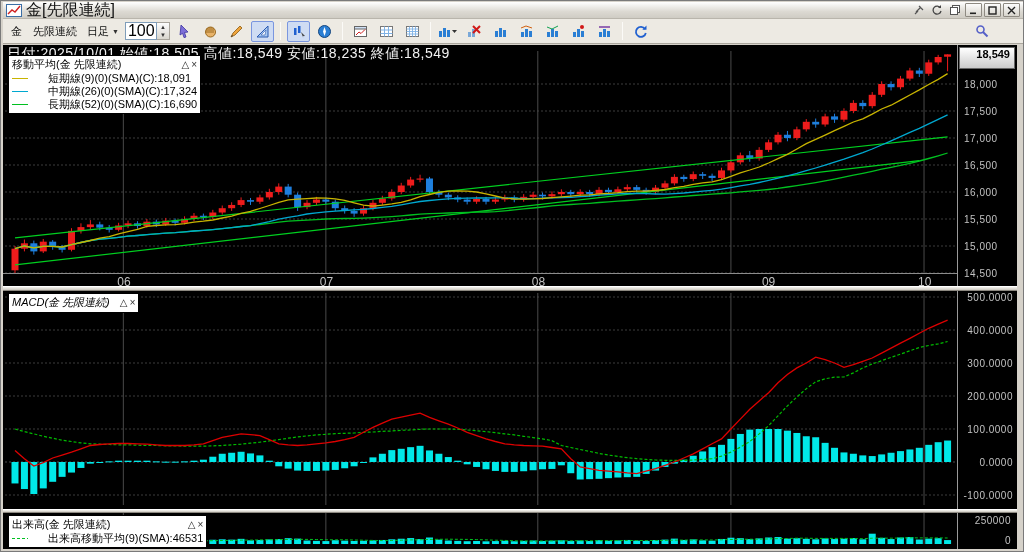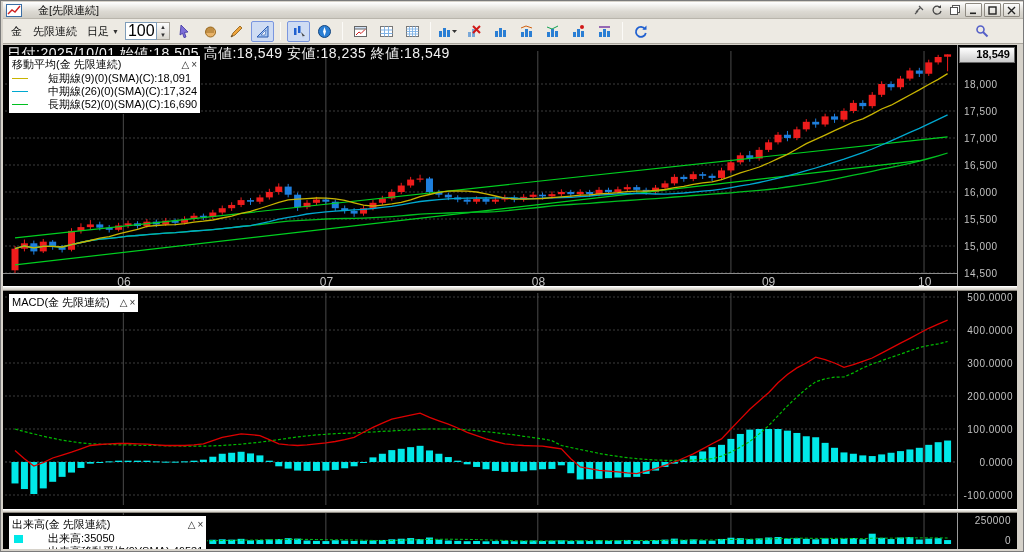--- a/index.html
+++ b/index.html
@@ -2,21 +2,21 @@
 <html><head>
 <meta charset="utf-8">
 <style>
   html,body{margin:0;padding:0;background:#888;}
   *{box-sizing:border-box;font-family:"Liberation Sans","DejaVu Sans",sans-serif;}
   .window{position:relative;width:1024px;height:552px;background:#d6d2ca;border:1px solid #7a7a7a;overflow:hidden;}
   
   .titlebar{position:absolute;left:2px;top:1px;width:1020px;height:17px;
     background:linear-gradient(#ffffff,#dcd9d2 60%,#cfccc4);display:flex;align-items:center;padding:0 3px;border-bottom:1px solid #b9b5ac;}
   .titlebar .app-ic{width:16px;height:13px;margin-right:4px;}
-  .titlebar .ttl{font-size:11px;color:#111;margin-left:12px;}
+  .titlebar .ttl{font-size:16px;color:#111;}
   .tb-right{margin-left:auto;display:flex;align-items:center;gap:2px;}
   .tbtn{width:16px;height:14px;display:flex;align-items:center;justify-content:center;}
   .winbtn{width:17px;height:14px;background:linear-gradient(#fcfcfc,#d8d5cd);border:1px solid #8e8a82;display:flex;align-items:center;justify-content:center;font-size:9px;color:#222;border-radius:1px;}
   
   .toolbar{position:absolute;left:2px;top:18px;width:1020px;height:25px;background:#edeae3;border-bottom:1px solid #aaa69d;display:flex;align-items:center;padding:0 4px;gap:3px;}
   .tlabel{font-size:11px;color:#111;padding:0 4px;white-space:nowrap;}
   .tdrop{font-size:11px;color:#111;padding:1px 3px;display:flex;align-items:center;gap:3px;}
   .tdrop .car{font-size:7px;color:#333;}
   .spin{display:flex;align-items:stretch;height:18px;}
   .spin input{width:32px;height:18px;border:1px solid #7f9db9;font-size:16px;padding:0 2px;background:#fff;color:#000;}
@@ -28,27 +28,27 @@
   .tool-right{margin-left:auto;margin-right:26px;}
   
   .content{position:absolute;left:2px;top:44px;width:1014px;height:504px;background:#000;}
   .panel{position:absolute;left:0;width:1014px;overflow:hidden;background:#000;}
   #panel-main{top:0;height:241px;}
   #panel-macd{top:246px;height:218px;}
   #panel-vol{top:468px;height:36px;}
   .panel svg{position:absolute;left:0;top:0;}
   .yaxis{position:absolute;left:954px;top:0;width:60px;height:100%;background:#000;border-left:1px solid #9a9a9a;}
   .ylab{position:absolute;left:6px;font-size:10px;color:#c2c2c2;letter-spacing:.5px;}
-  .curprice{position:absolute;left:1px;top:2px;width:56px;height:16px;background:linear-gradient(#ffffff,#cbcbcb);border:1px solid #666;color:#000;font-size:11px;font-weight:bold;text-align:right;padding:0 4px;line-height:13px;}
+  .curprice{position:absolute;left:1px;top:2px;width:56px;height:22px;background:linear-gradient(#ffffff,#cbcbcb);border:1px solid #666;color:#000;font-size:11px;font-weight:bold;text-align:right;padding:0 4px;line-height:13px;}
   .xaxis{position:absolute;left:0;top:228px;width:954px;height:13px;background:#000;border-top:1px solid #8c8c8c;}
   .xlab{position:absolute;top:1px;font-size:12px;color:#c2c2c2;}
   .infobar{position:absolute;left:4px;top:0;font-size:14px;color:#f2f2f2;white-space:nowrap;letter-spacing:.5px;z-index:5;}
   .legend{position:absolute;left:5px;background:#fff;border:1px solid #000;z-index:6;padding:1px 3px 2px 3px;font-size:11px;color:#000;}
   #legend-main{top:10px;}
-  #legend-macd{top:2px;}
+  #legend-macd{top:2px;font-style:italic;}
   #legend-vol{top:2px;}
   .lg-title{display:flex;align-items:center;gap:10px;white-space:nowrap;text-align:center;}
   .lg-btns{margin-left:auto;display:flex;gap:2px;}
   .lg-btns span{font-size:10px;color:#333;line-height:1;cursor:default;}
   .lg-row{display:flex;align-items:center;gap:20px;white-space:nowrap;line-height:13px;}
   .sw{width:16px;height:9px;flex:0 0 16px;position:relative;}
   .sw.line::after{content:"";position:absolute;left:0;right:0;top:4px;height:1px;background:var(--c);}
   .sw.dash::after{content:"";position:absolute;left:0;right:0;top:4px;height:1px;background:repeating-linear-gradient(90deg,var(--c) 0 3px,transparent 3px 5px);}
   .sw.bar::after{content:"";position:absolute;left:2px;top:1px;width:9px;height:8px;background:var(--c);}
   .splitter{position:absolute;left:0;width:1014px;background:linear-gradient(#f5f3ee,#ccc8c0);border-top:1px solid #fff;border-bottom:1px solid #8c8880;}
@@ -763,24 +763,20 @@
       <div class="legend" id="legend-vol">
         <div class="lg-title">
             <span>出来高(金 先限連続)</span>
           <span class="lg-btns">
               <span>△</span>
               <span>×</span>
             </span>
         </div>
         <div id="legend-vol-rows">
             <div class="lg-row">
-              <span class="sw bar" style="--c: #00e8e8;"></span>
-              <span>出来高:35050</span>
-            </div>
-            <div class="lg-row">
               <span class="sw dash" style="--c: #00c020;"></span>
               <span>出来高移動平均(9)(SMA):46531</span>
             </div>
           </div>
       </div>
       <div class="yaxis" id="yaxis-vol">
           <div class="ylab" style="top: 2px; left: auto; right: 6px;">250000</div>
           <div class="ylab" style="top: 22px; left: auto; right: 6px;">0</div>
         </div>
     </div>

